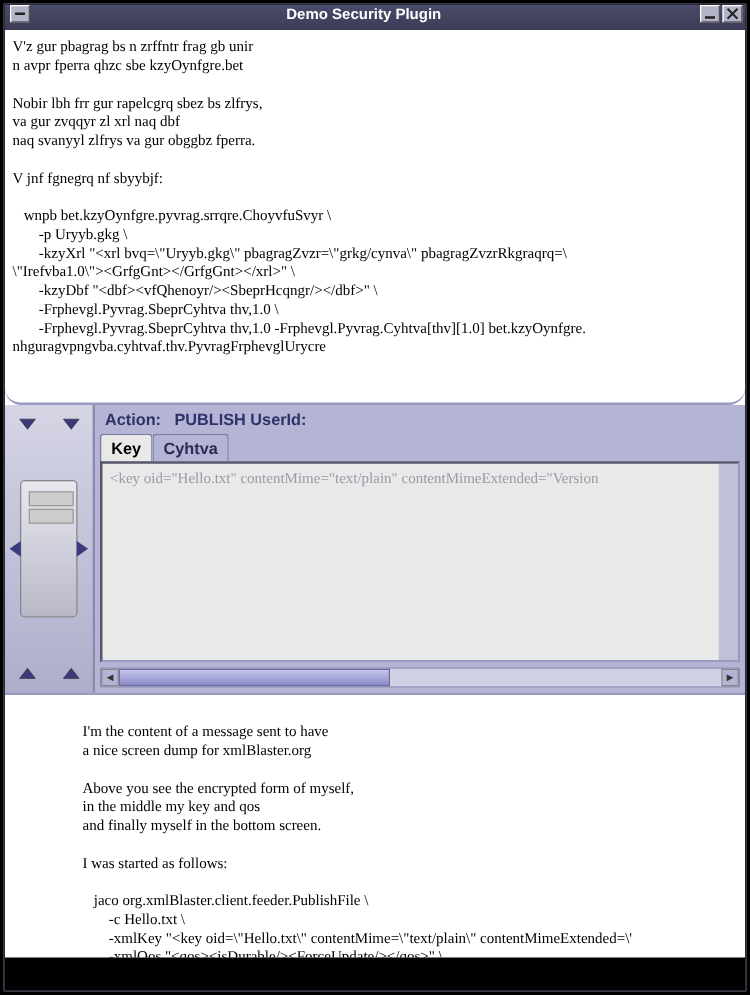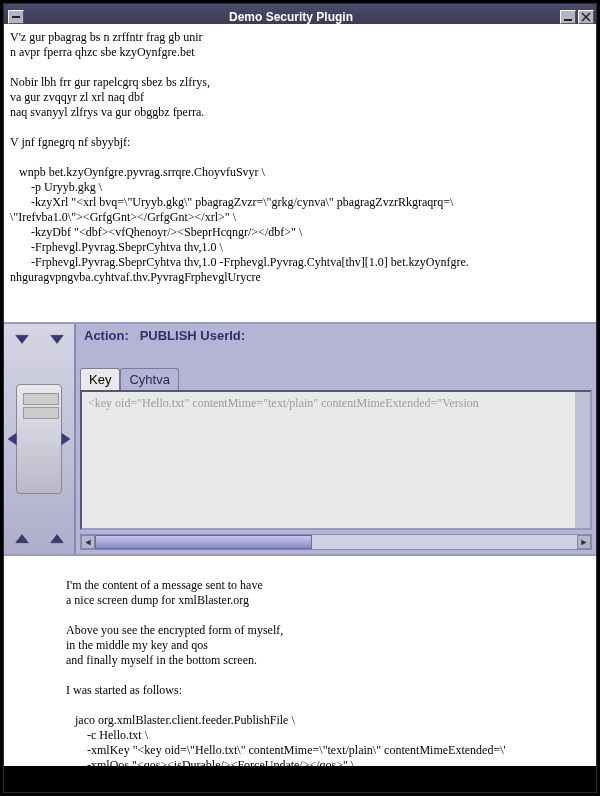--- a/index.html
+++ b/index.html
@@ -16,21 +16,21 @@
     width: 594px; height: 790px;
     background: #ffffff;
     border: 1px solid #2a2a3a;
     display: flex;
     flex-direction: column;
   }
   .titlebar {
     height: 20px;
     background: linear-gradient(#4a4a6a, #3c3c58);
     display: flex;
-    align-items: flex-end;
+    align-items: flex-start;
     color: #fff;
     font-size: 12px;
     font-weight: bold;
     padding: 0 2px;
   }
   .titlebar .title { flex: 1; text-align: center; }
   .tb-btn {
     width: 16px; height: 14px;
     background: #b4b4c8;
     border: 1px solid #fff;
@@ -44,20 +44,21 @@
     flex: 0 0 300px;
     background: #ffffff;
     overflow: hidden;
     padding: 6px 6px 4px 6px;
     font-family: "Comic Sans MS", "Segoe Script", cursive;
     font-size: 12px;
     line-height: 1.25;
     color: #000;
     white-space: pre;
     border-bottom: 2px solid #9a9ac0;
+    border-radius: 13px;
   }
   .midPane {
     flex: 0 0 232px;
     background: #aeaed0;
     display: flex;
     border-bottom: 2px solid #9a9ac0;
   }
   .navCol {
     flex: 0 0 70px;
     background: linear-gradient(#d5d5e5, #aeaecc);
@@ -114,28 +115,27 @@
     color: #30306a;
   }
   .tabRow {
     display:flex;
     padding: 0 4px;
     gap:0;
   }
   .tab {
     padding: 3px 8px 3px 8px;
     font-size: 13px;
-    font-weight: normal;
+    font-weight: bold;
     color: #2a2a55;
     background:#b4b4d4;
     border: 1px solid #7a7aa0;
     border-bottom: none;
     border-top-left-radius: 3px;
     border-top-right-radius: 3px;
-    margin-top: 21px;
   }
   .tab.active {
     background:#e9e9e9;
     color:#000;
   }
   .contentBox {
     flex:1;
     margin: 0 4px 4px 4px;
     background:#e9e9e9;
     border: 2px inset #9a9ac0;

